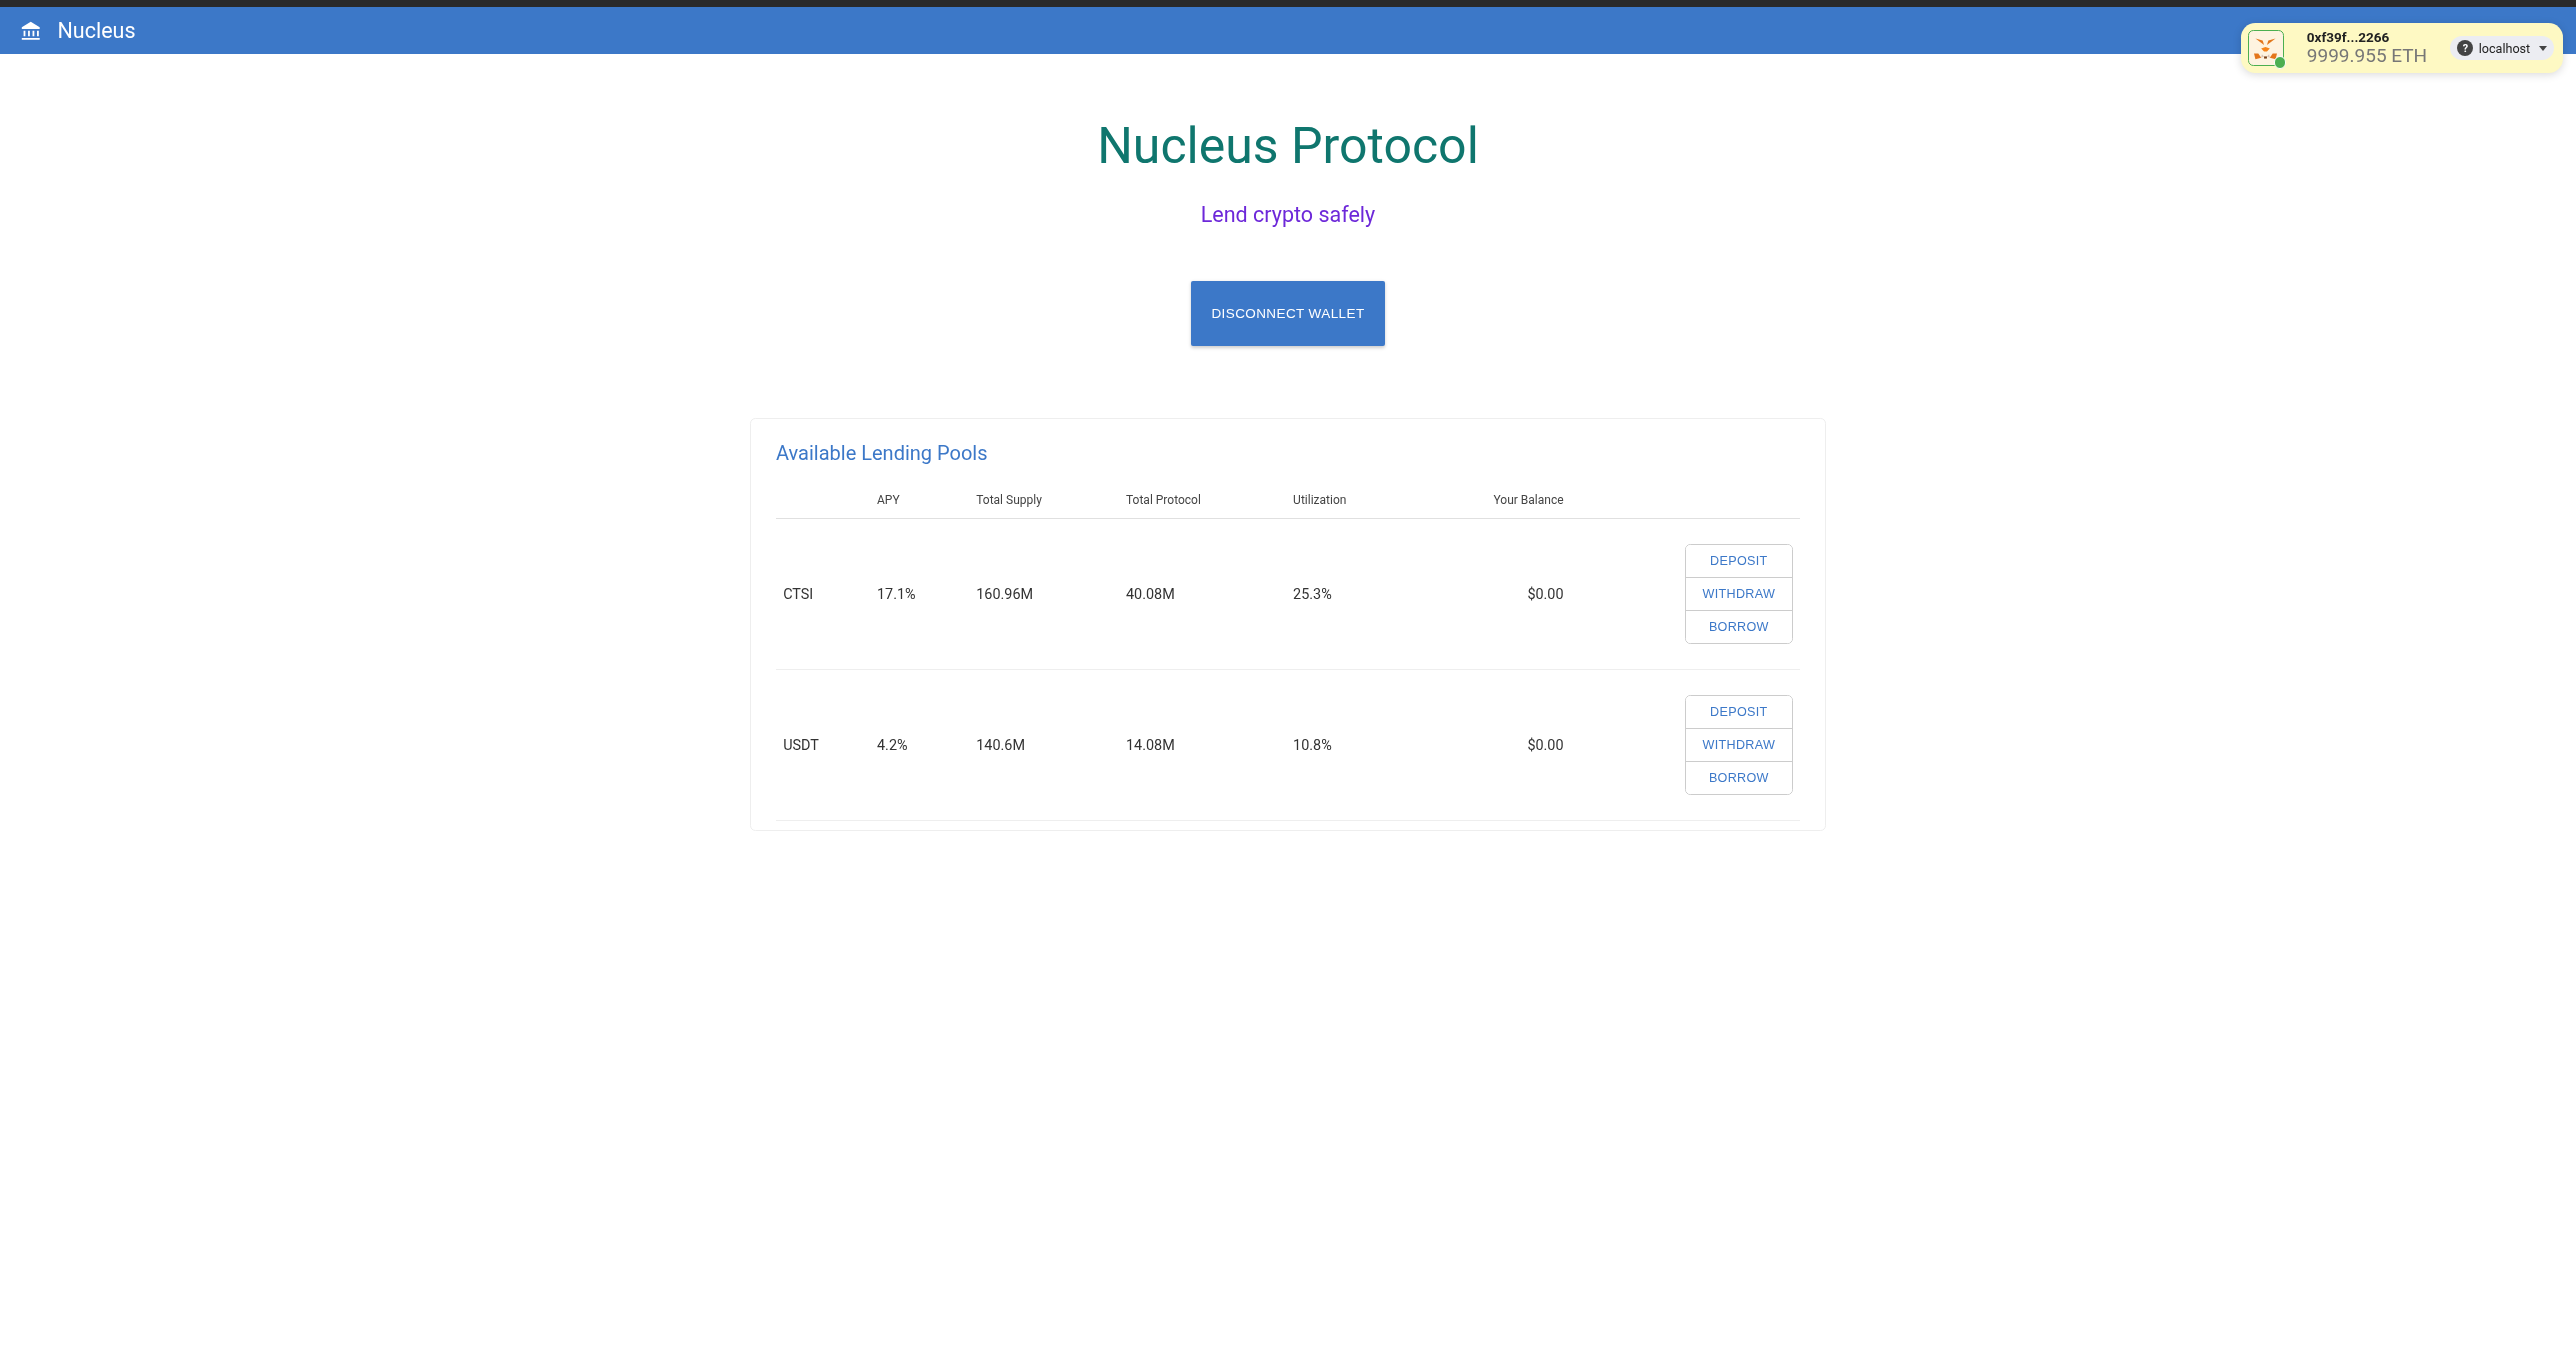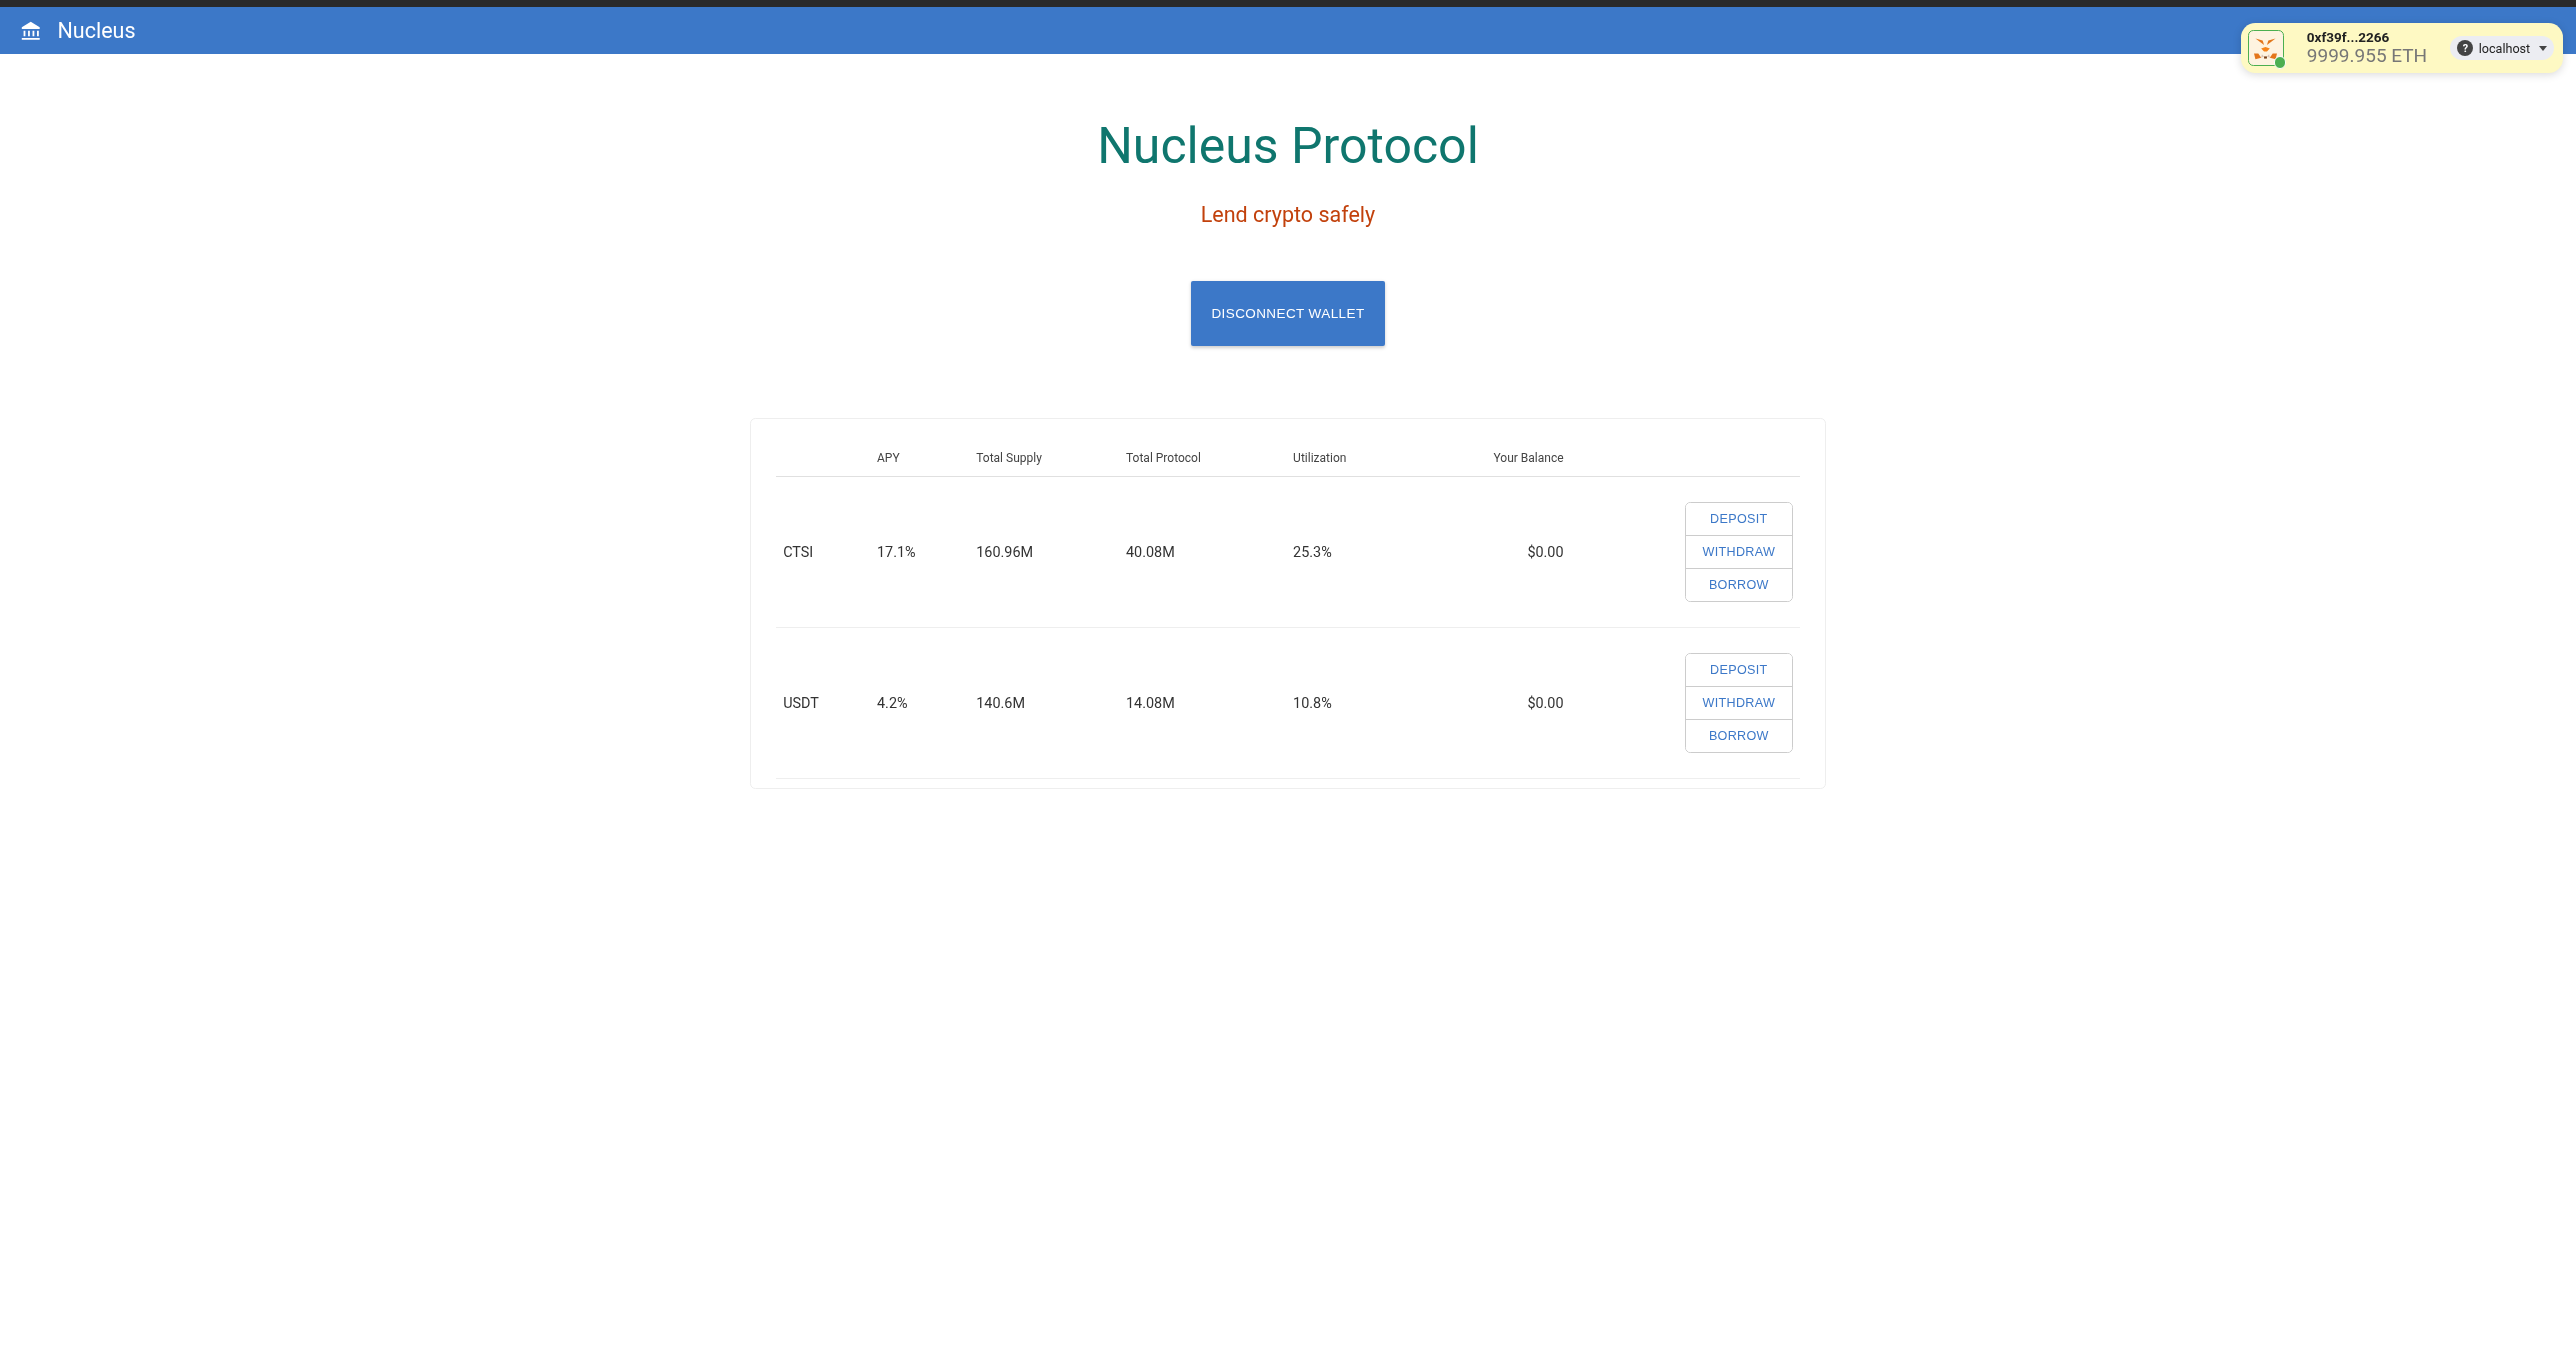--- a/index.html
+++ b/index.html
@@ -102,21 +102,21 @@
   padding: 63px 0 36px;
 }
 .hero h1 {
   font-size: 50px;
   font-weight: 400;
   color: #0f766e;
   margin-bottom: 27px;
 }
 .hero .subtitle {
   font-size: 21.5px;
-  color: #c2410c;
+  color: #6d28d9;
   margin-bottom: 54px;
 }
 .disconnect-btn {
   background: #3c78c8;
   color: #fff;
   border: none;
   padding: 25px 20px;
   font-size: 13.5px;
   letter-spacing: 0.4px;
   border-radius: 2px;
@@ -219,20 +219,21 @@
   </div>
 </header>
 
 <section class="hero">
   <h1>Nucleus Protocol</h1>
   <div class="subtitle">Lend crypto safely</div>
   <button class="disconnect-btn">DISCONNECT WALLET</button>
 </section>
 
 <div class="card">
+  <div class="card-title">Available Lending Pools</div>
   <table>
     <thead>
       <tr>
         <th></th>
         <th>APY</th>
         <th>Total Supply</th>
         <th>Total Protocol</th>
         <th>Utilization</th>
         <th class="balance-col">Your Balance</th>
         <th></th>

